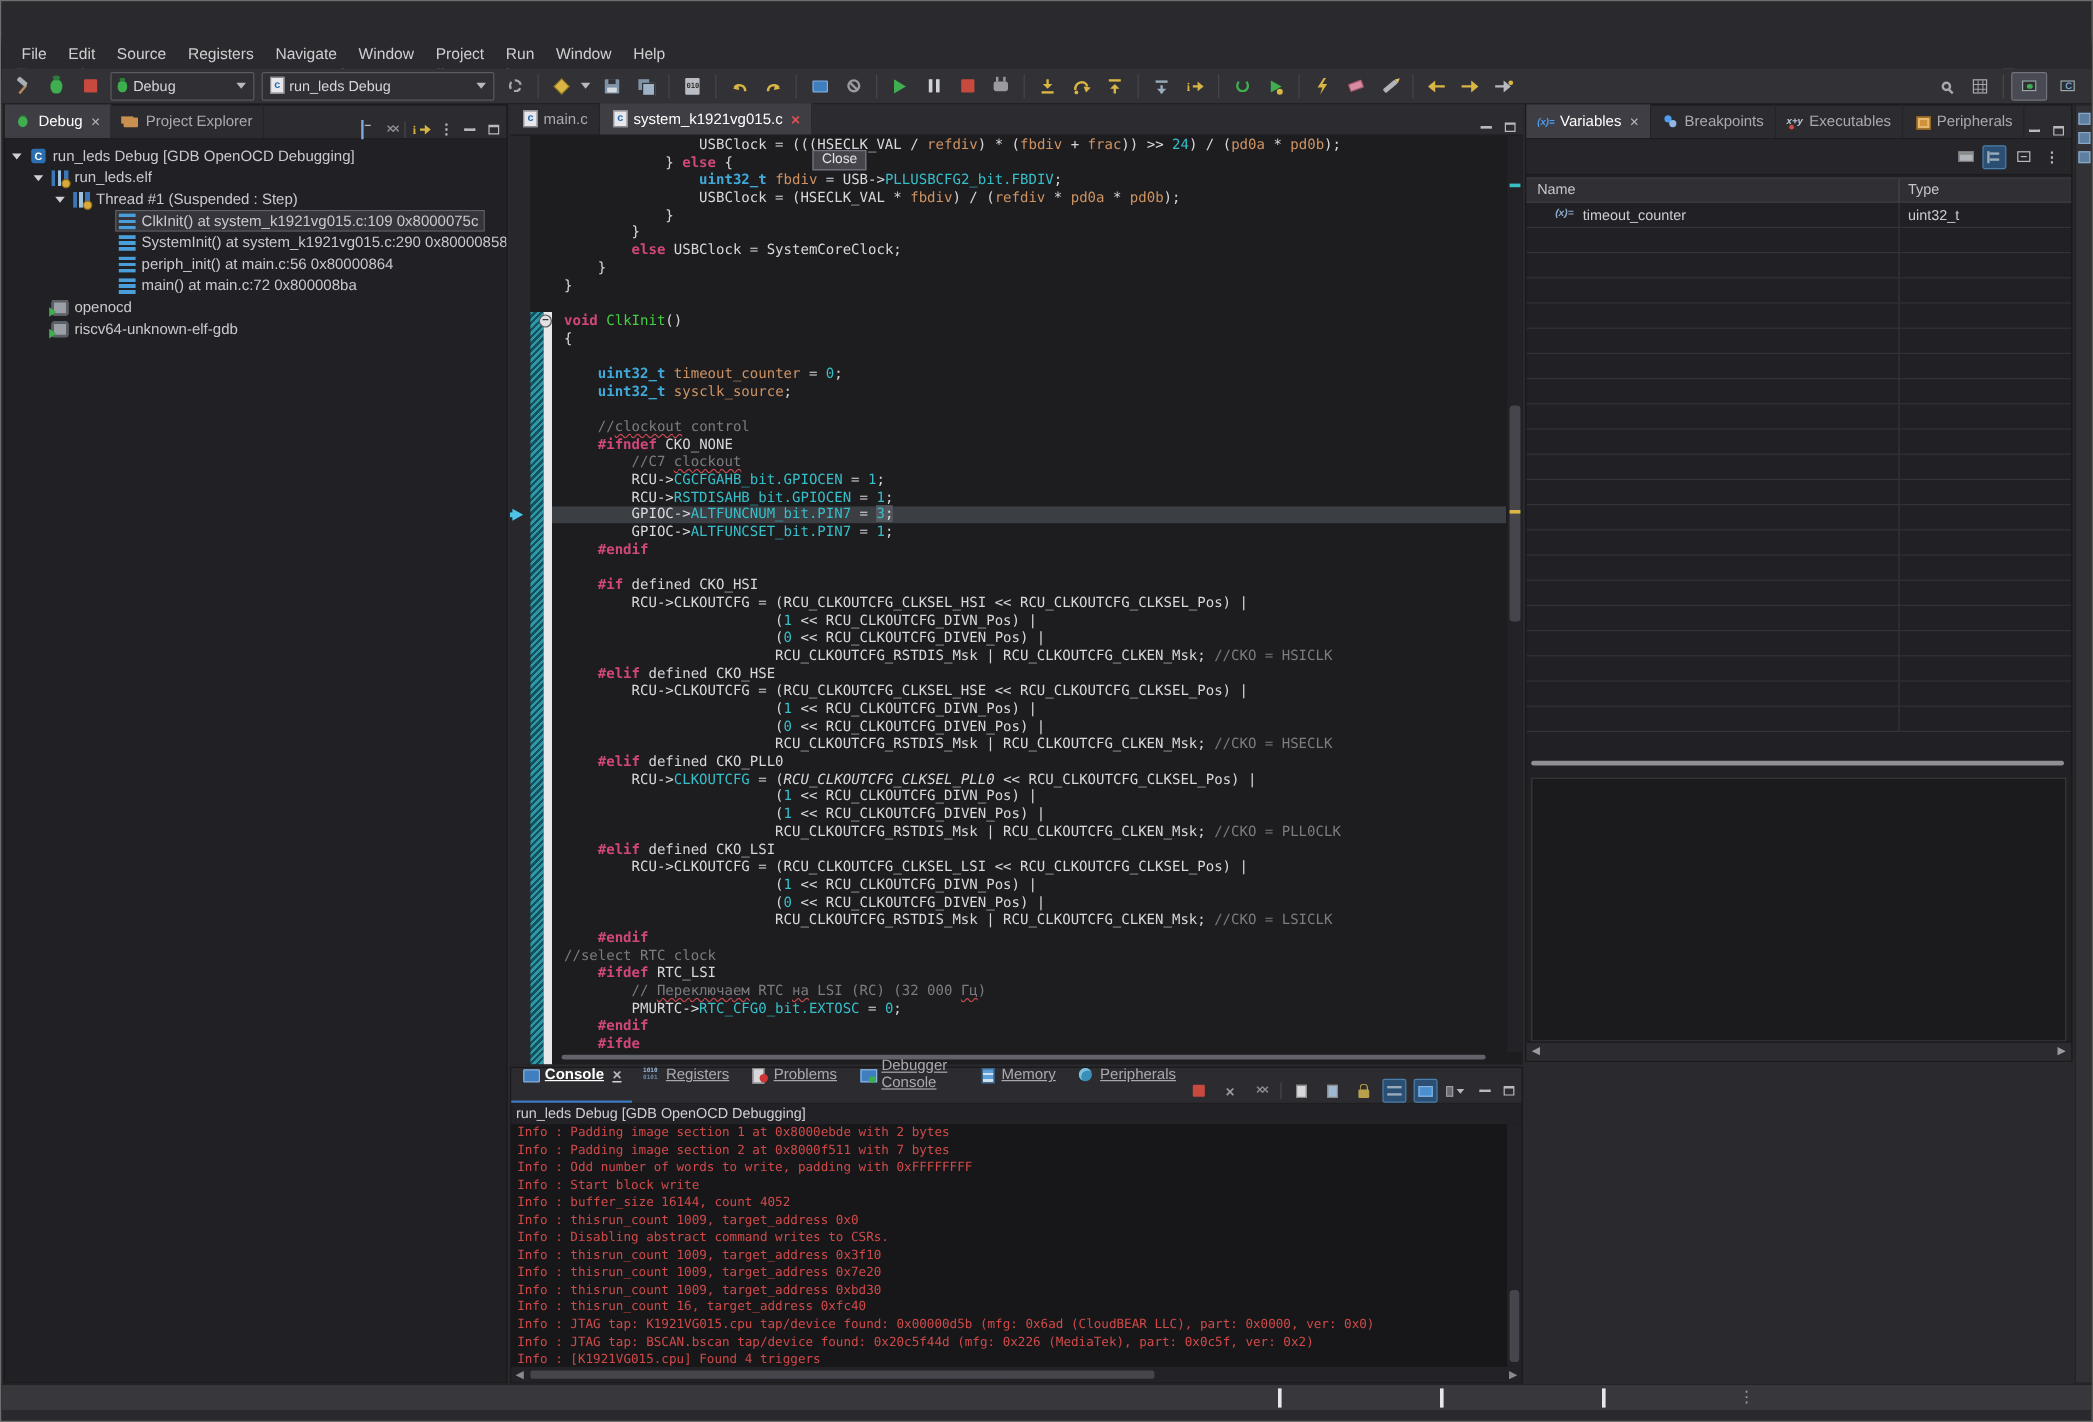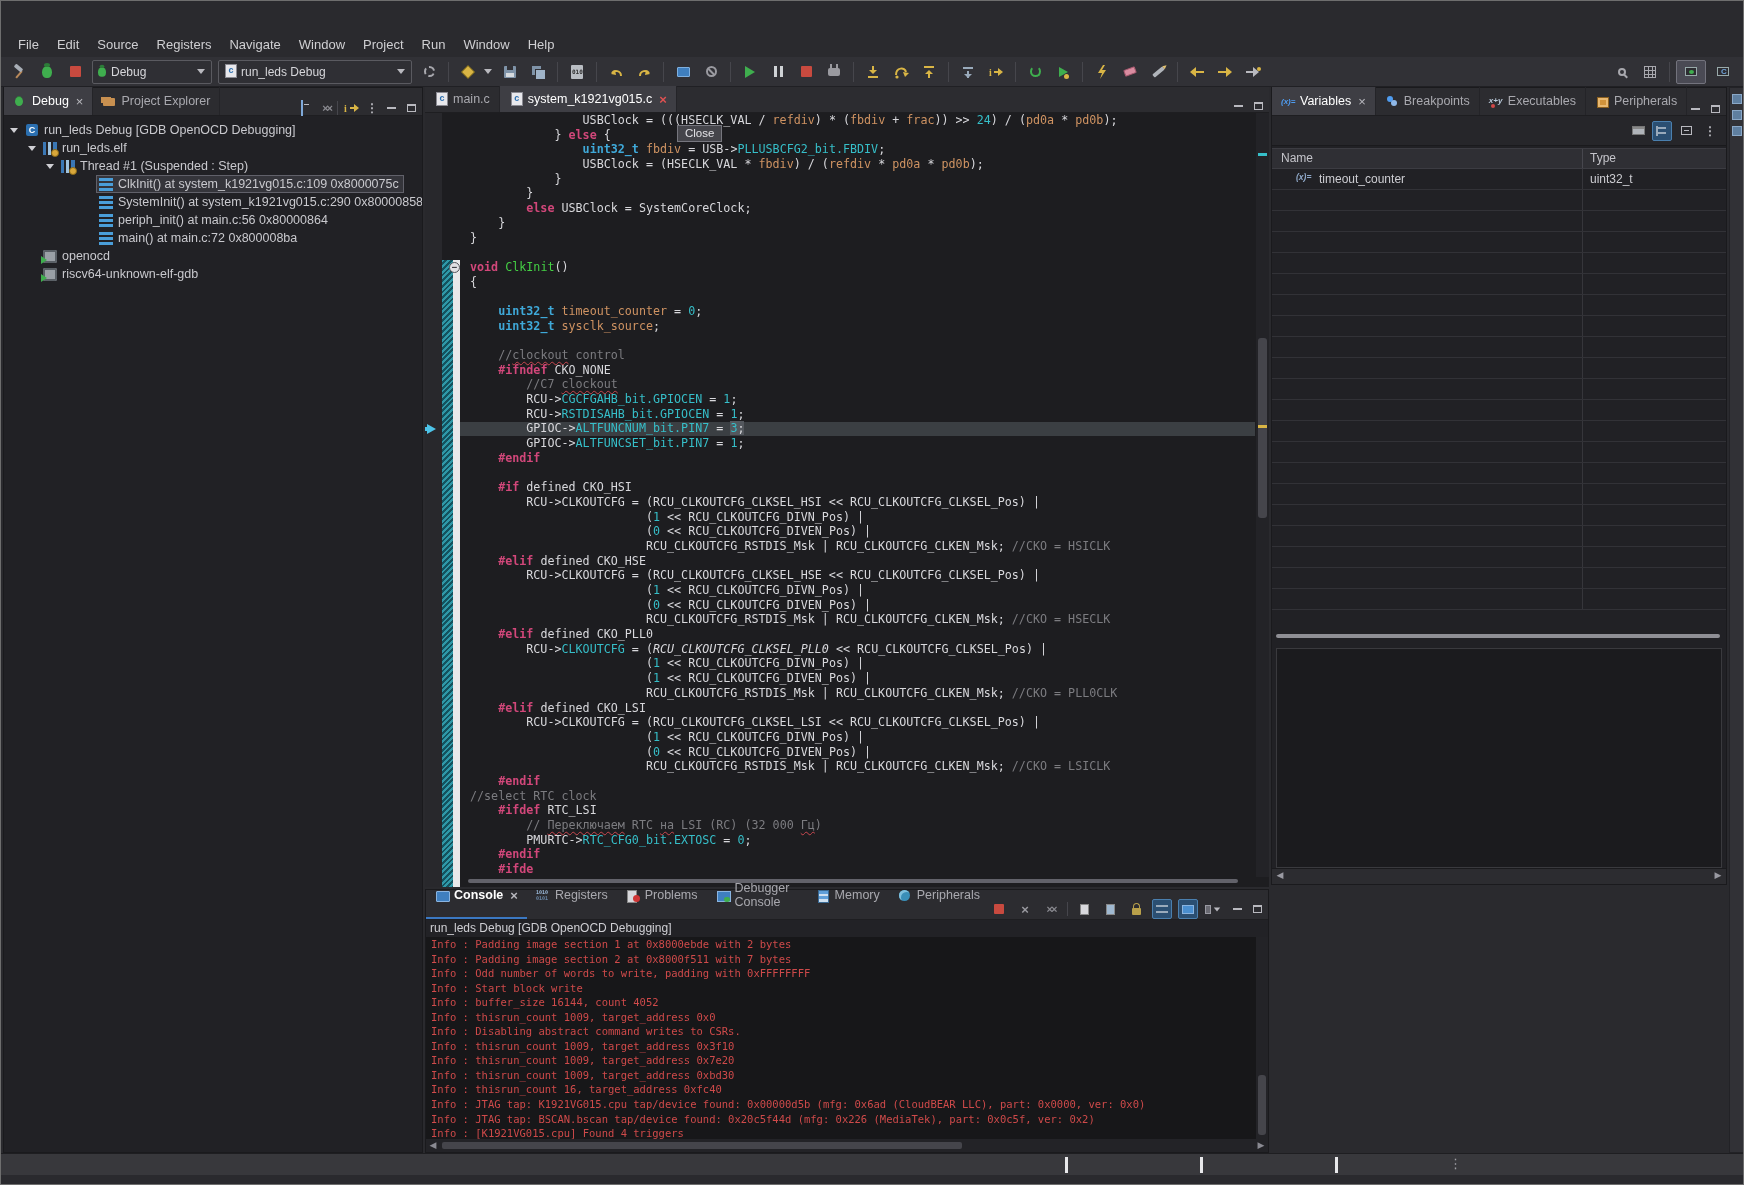--- a/index.html
+++ b/index.html
@@ -148,21 +148,21 @@
   .tk-sd { color:#d8d8dc; background:#54585e; }
   #edvscroll { position:absolute; right:0; top:0; width:13px; bottom:10px; background:#232327; }
   #edvthumb { position:absolute; right:2px; top:225px; width:9px; height:180px; background:#45454b; border-radius:3px; }
   .ovmark { position:absolute; right:2px; width:9px; height:3px; }
   #edhscroll { position:absolute; left:35px; right:14px; bottom:2px; height:6px; }
   #edhthumb { position:absolute; left:8px; width:770px; height:4px; background:#62626a; border-radius:2px; }
   #tooltip { position:absolute; left:252px; top:12px; background:#45454b; border:1px solid #76767e; color:#e2e2e6; font-size:11.5px; padding:1px 7px 2px; z-index:5; }
   
   #console { position:absolute; left:0; top:802px; right:0; height:264px; background:#1d1d20; border:1px solid #1a1a1d; }
   #ctabs { height:30px; }
-  #ctabs .vtab { height:48px; border-right:none; }
+  #ctabs .vtab { height:48px; border-right:none;text-decoration:underline; }
   #ctabs .vtab.active { background:transparent; box-shadow:inset 0 -2px 0 #3b78c2; color:#fff; font-weight:bold; }
   #clabel { position:absolute; left:0; top:30px; right:0; height:17px; background:#222226; color:#cfcfd4; font-size:12px; padding:1px 0 0 4px; }
   #clog { position:absolute; left:0; top:47px; right:12px; bottom:13px; background:#171719; font:10.5px/14.55px "DejaVu Sans Mono",monospace; color:#cf4a4a; padding-left:5px; white-space:pre; overflow:hidden; }
   #cvscroll { position:absolute; right:0; top:47px; width:12px; bottom:13px; background:#232327; }
   #cvthumb { position:absolute; right:2px; bottom:4px; width:8px; height:60px; background:#45454b; border-radius:3px; }
   #chscroll { position:absolute; left:0; right:0; bottom:0; height:13px; background:#232327; color:#8a8a92; font-size:9px; }
   .scrarrow { position:absolute; top:1px; width:12px; text-align:center; }
   #chthumb { position:absolute; left:16px; width:520px; top:3px; height:7px; background:#45454b; border-radius:2px; }
   .cbtn { width:20px; height:20px; display:flex; align-items:center; justify-content:center; border:1px solid transparent; border-radius:2px; }
   .cbtn.bluebg { background:#2b4f72; border-color:#4a7fae; }

